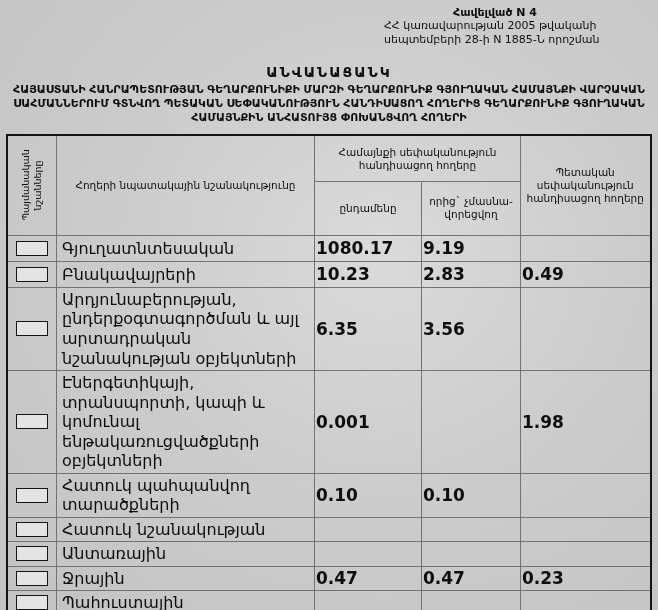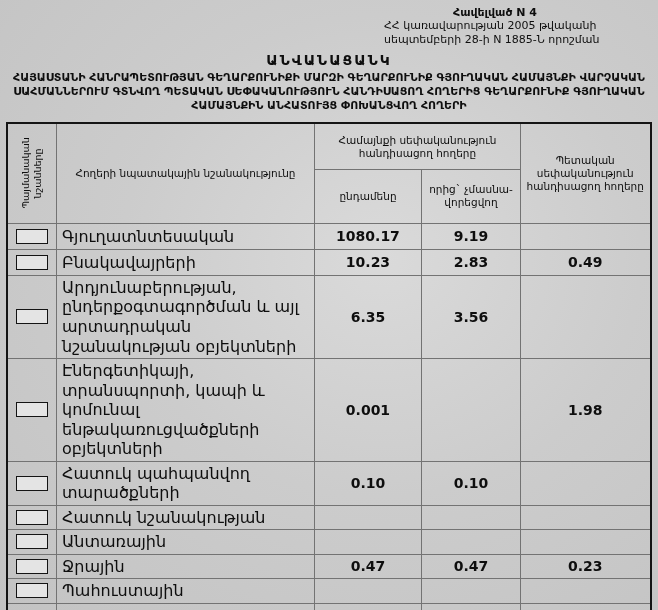--- a/index.html
+++ b/index.html
@@ -25,21 +25,21 @@
     margin: 0 22px 0 auto;
     font-size: 11px;
     line-height: 1.22;
   }
   .appendix .l1 {
     text-align: center;
     font-weight: bold;
     padding-right: 30px;
   }
   .doc-title {
-    margin-top: 6px;
+    margin-top: 18px;
     text-align: center;
     font-weight: bold;
     font-size: 14px;
     letter-spacing: 2px;
   }
   .doc-subtitle {
     margin: 3px auto 0;
     width: 640px;
     text-align: center;
     font-weight: bold;
@@ -84,23 +84,22 @@
     border: 1.5px solid #141414;
     margin: 0 auto;
   }
   td.purpose {
     font-size: 16px;
     text-align: left;
     padding: 2px 4px 2px 5px;
     line-height: 1.22;
   }
   td.val {
-    text-align: center;
-    font-weight: bold;
-    font-size: 14px;
+    font-weight: bold;
+    font-size: 17px;
   }
   tr.rh-s td { height: 22px; }
   tr.rh-m td { height: 26px; }
   tr.rh-l td { height: 38px; }
   tr.total-row td { font-weight: bold; }
   tr.total-row td.purpose { font-size: 11px; padding-left: 7px; }
   .footer {
     display: flex;
     justify-content: space-between;
     align-items: flex-end;

